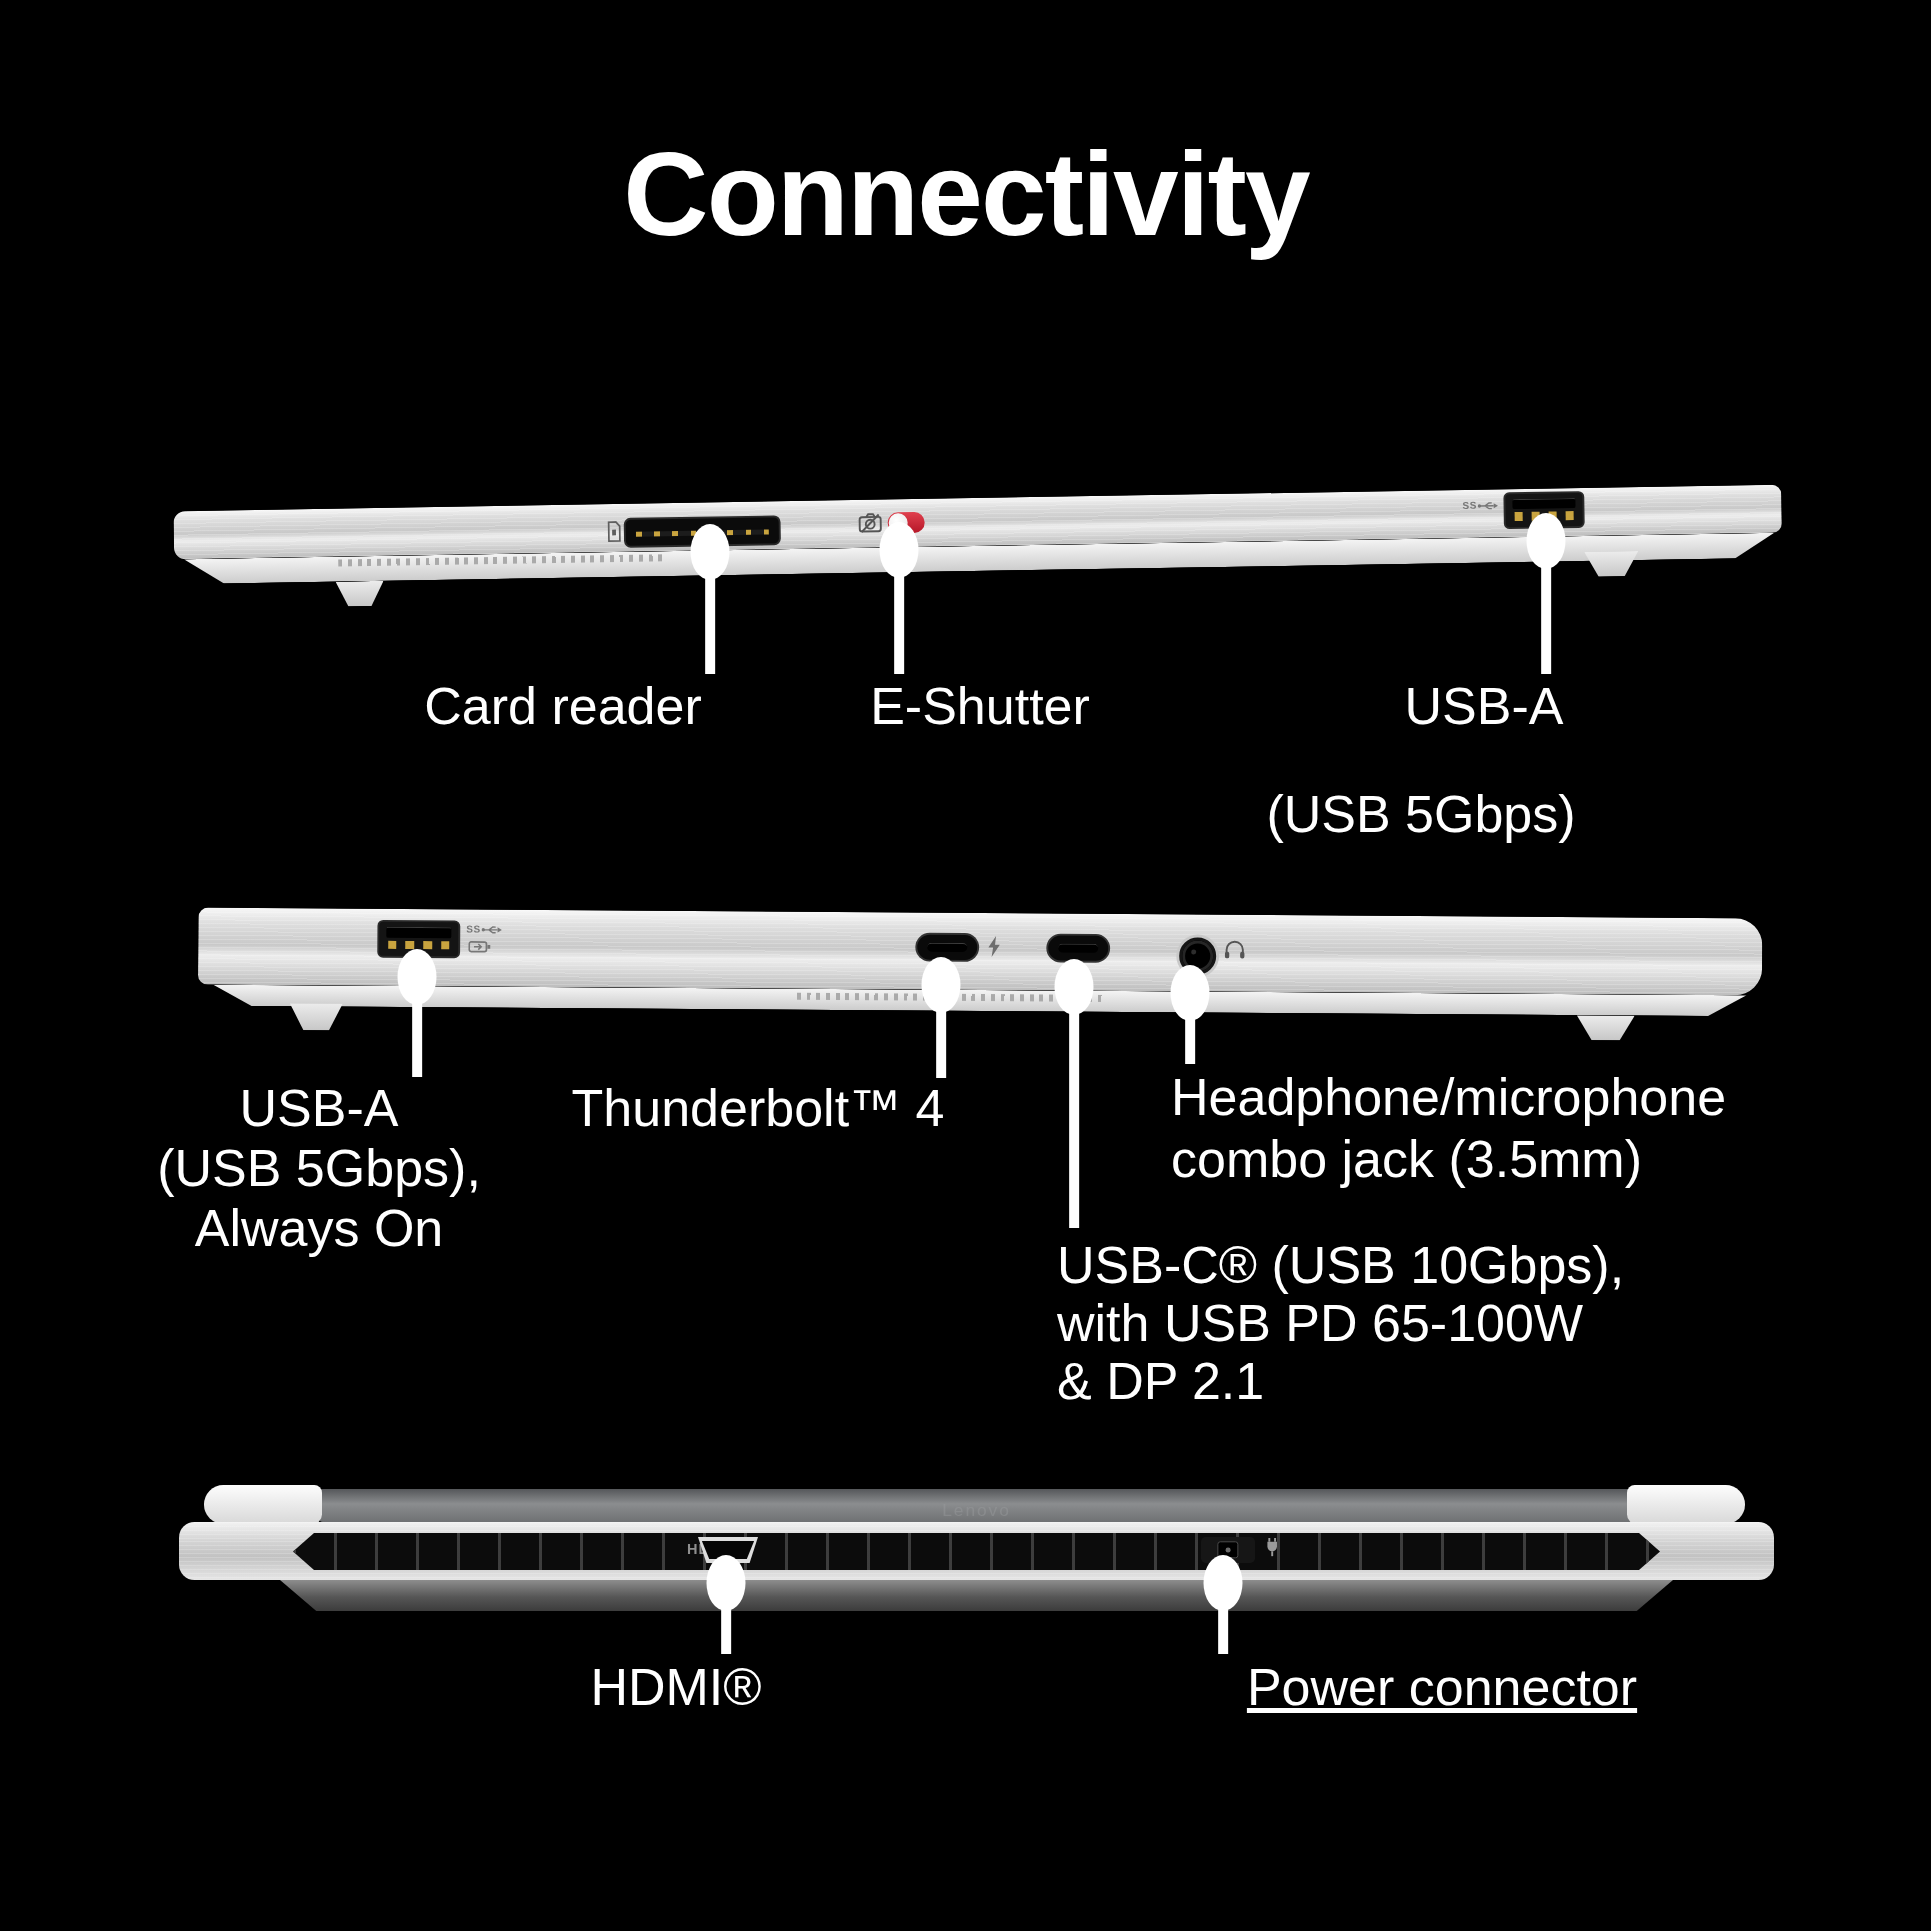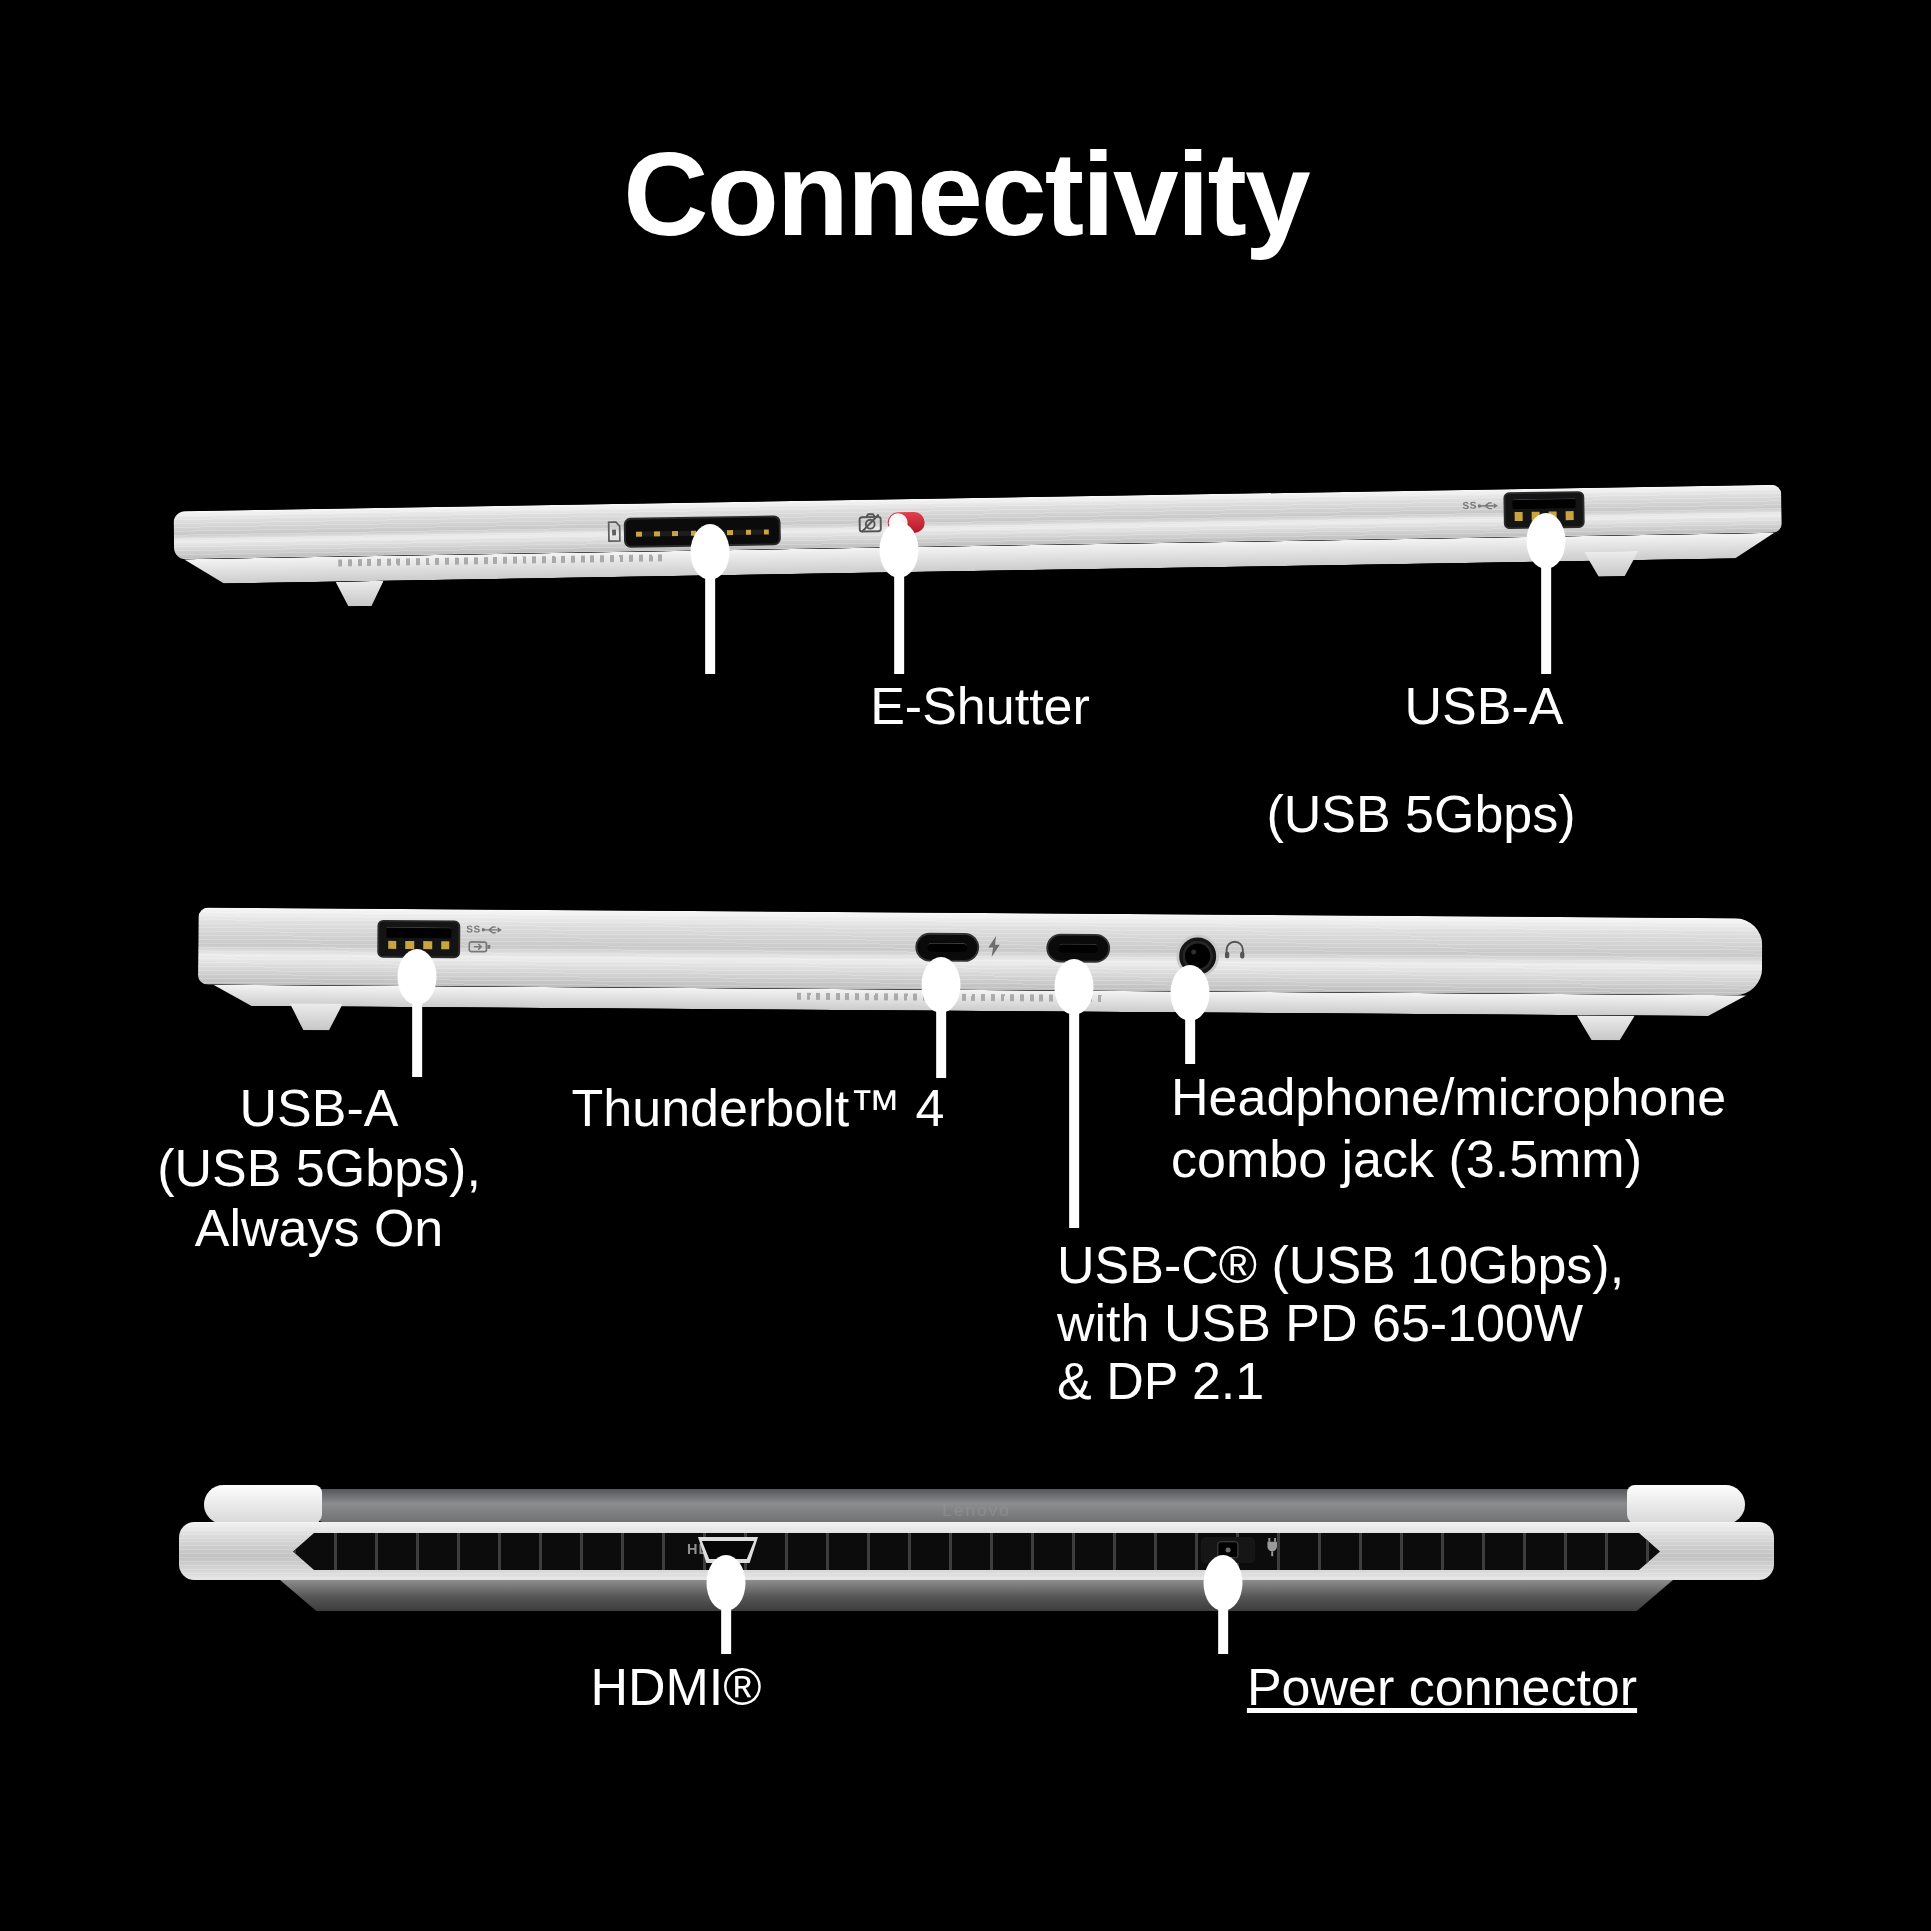--- a/index.html
+++ b/index.html
@@ -133,20 +133,21 @@
     </div>
   </div>
 
   <div class="dot" style="left:710px;top:552px;"></div>
   <div class="line" style="left:710px;top:552px;height:122px;"></div>
   <div class="dot" style="left:899px;top:550px;"></div>
   <div class="line" style="left:899px;top:550px;height:124px;"></div>
   <div class="dot" style="left:1546px;top:541px;"></div>
   <div class="line" style="left:1546px;top:541px;height:133px;"></div>
 
+  <div class="lbl center" style="left:563px;top:676px;">Card reader</div>
   <div class="lbl center" style="left:980px;top:676px;">E-Shutter</div>
   <div class="lbl center" style="left:1484px;top:676px;">USB-A</div>
   <div class="lbl center" style="left:1421px;top:736px;margin-top:48px;">(USB 5Gbps)</div>
 
   <div class="laptop" style="left:198px;top:909px;width:1564px;height:145px;transform:rotate(0.4deg);">
     <div class="face" style="top:3.9px;height:77px;border-radius:9.7px 27px 27px 9.7px;"></div>
     <div class="chamfer" style="left:15.4px;right:15.4px;top:81px;height:21px;"></div>
     <div class="vents" style="left:599px;top:85px;width:309px;"></div>
     <div class="foot" style="left:92px;top:99px;width:53px;height:27px;"></div>
     <div class="foot" style="left:1379px;top:102px;width:58px;height:25px;"></div>

